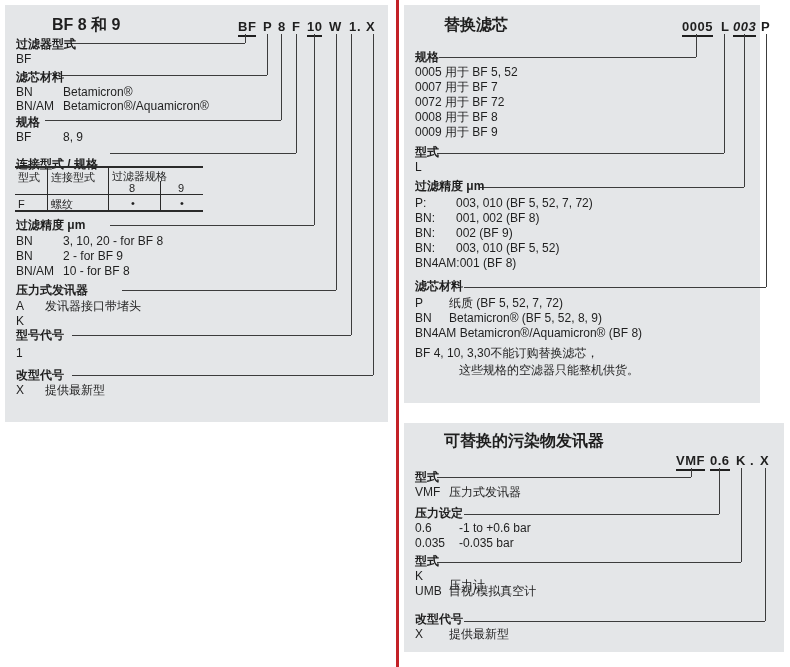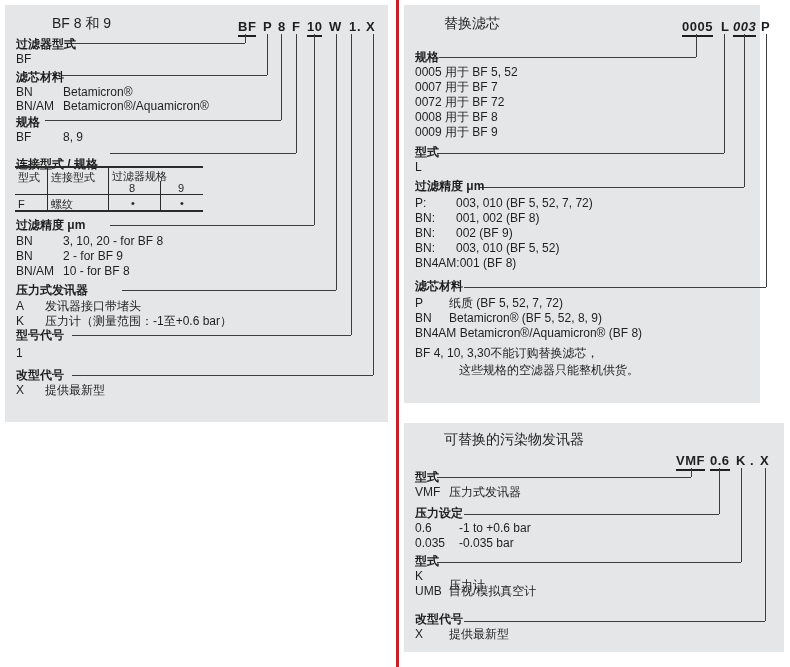--- a/index.html
+++ b/index.html
@@ -7,21 +7,21 @@
     width:790px; height:667px;
     background:#ffffff;
     font-family:"Liberation Sans", sans-serif;
     color:#1f1f1f;
     position:relative;
     overflow:hidden;
   }
   .panel { position:absolute; background:#e4e6e8; }
   .t { position:absolute; font-size:12px; line-height:13px; white-space:nowrap; }
   .lbl { font-weight:bold; }
-  .title { position:absolute; font-weight:normal; font-size:14px; white-space:nowrap; }
+  .title { position:absolute; font-weight:bold; font-size:16px; white-space:nowrap; }
   .code { position:absolute; font-weight:bold; font-size:13px; letter-spacing:.5px; white-space:nowrap; }
   .code.u { border-bottom:2px solid #1f1f1f; padding-bottom:1px; }
   .hl { position:absolute; height:1px; background:#3c3c3c; }
   .vl { position:absolute; width:1px; background:#3c3c3c; }
   .divider { position:absolute; left:396px; top:0; width:3px; height:667px; background:#c32127; }
   .tbl { position:absolute; }
   .tbl .bar { position:absolute; left:0; width:188px; background:#2a2a2a; }
   .tbl .thin { position:absolute; left:0; width:188px; height:1px; background:#2a2a2a; }
   .tbl .vdiv { position:absolute; width:1px; background:#2a2a2a; }
   .small { font-size:11px; }
@@ -100,21 +100,20 @@
   <span class="t" style="left:58px;top:230px;">3, 10, 20 - for BF 8</span>
   <span class="t" style="left:11px;top:245px;">BN</span>
   <span class="t" style="left:58px;top:245px;">2  - for BF 9</span>
   <span class="t" style="left:11px;top:260px;">BN/AM</span>
   <span class="t" style="left:58px;top:260px;">10 - for BF 8</span>
 
   <span class="t lbl" style="left:11px;top:279px;">压力式发讯器</span>
   <span class="t" style="left:11px;top:295px;">A</span>
   <span class="t" style="left:40px;top:295px;">发讯器接口带堵头</span>
   <span class="t" style="left:11px;top:310px;">K</span>
-  <span class="t" style="left:40px;top:310px;">压力计（测量范围：-1至+0.6 bar）</span>
 
   <span class="t lbl" style="left:11px;top:324px;">型号代号</span>
   <span class="t" style="left:11px;top:342px;">1</span>
 
   <span class="t lbl" style="left:11px;top:364px;">改型代号</span>
   <span class="t" style="left:11px;top:379px;">X</span>
   <span class="t" style="left:40px;top:379px;">提供最新型</span>
 </div>
 
 <div class="panel" style="left:404px;top:5px;width:356px;height:398px;">

